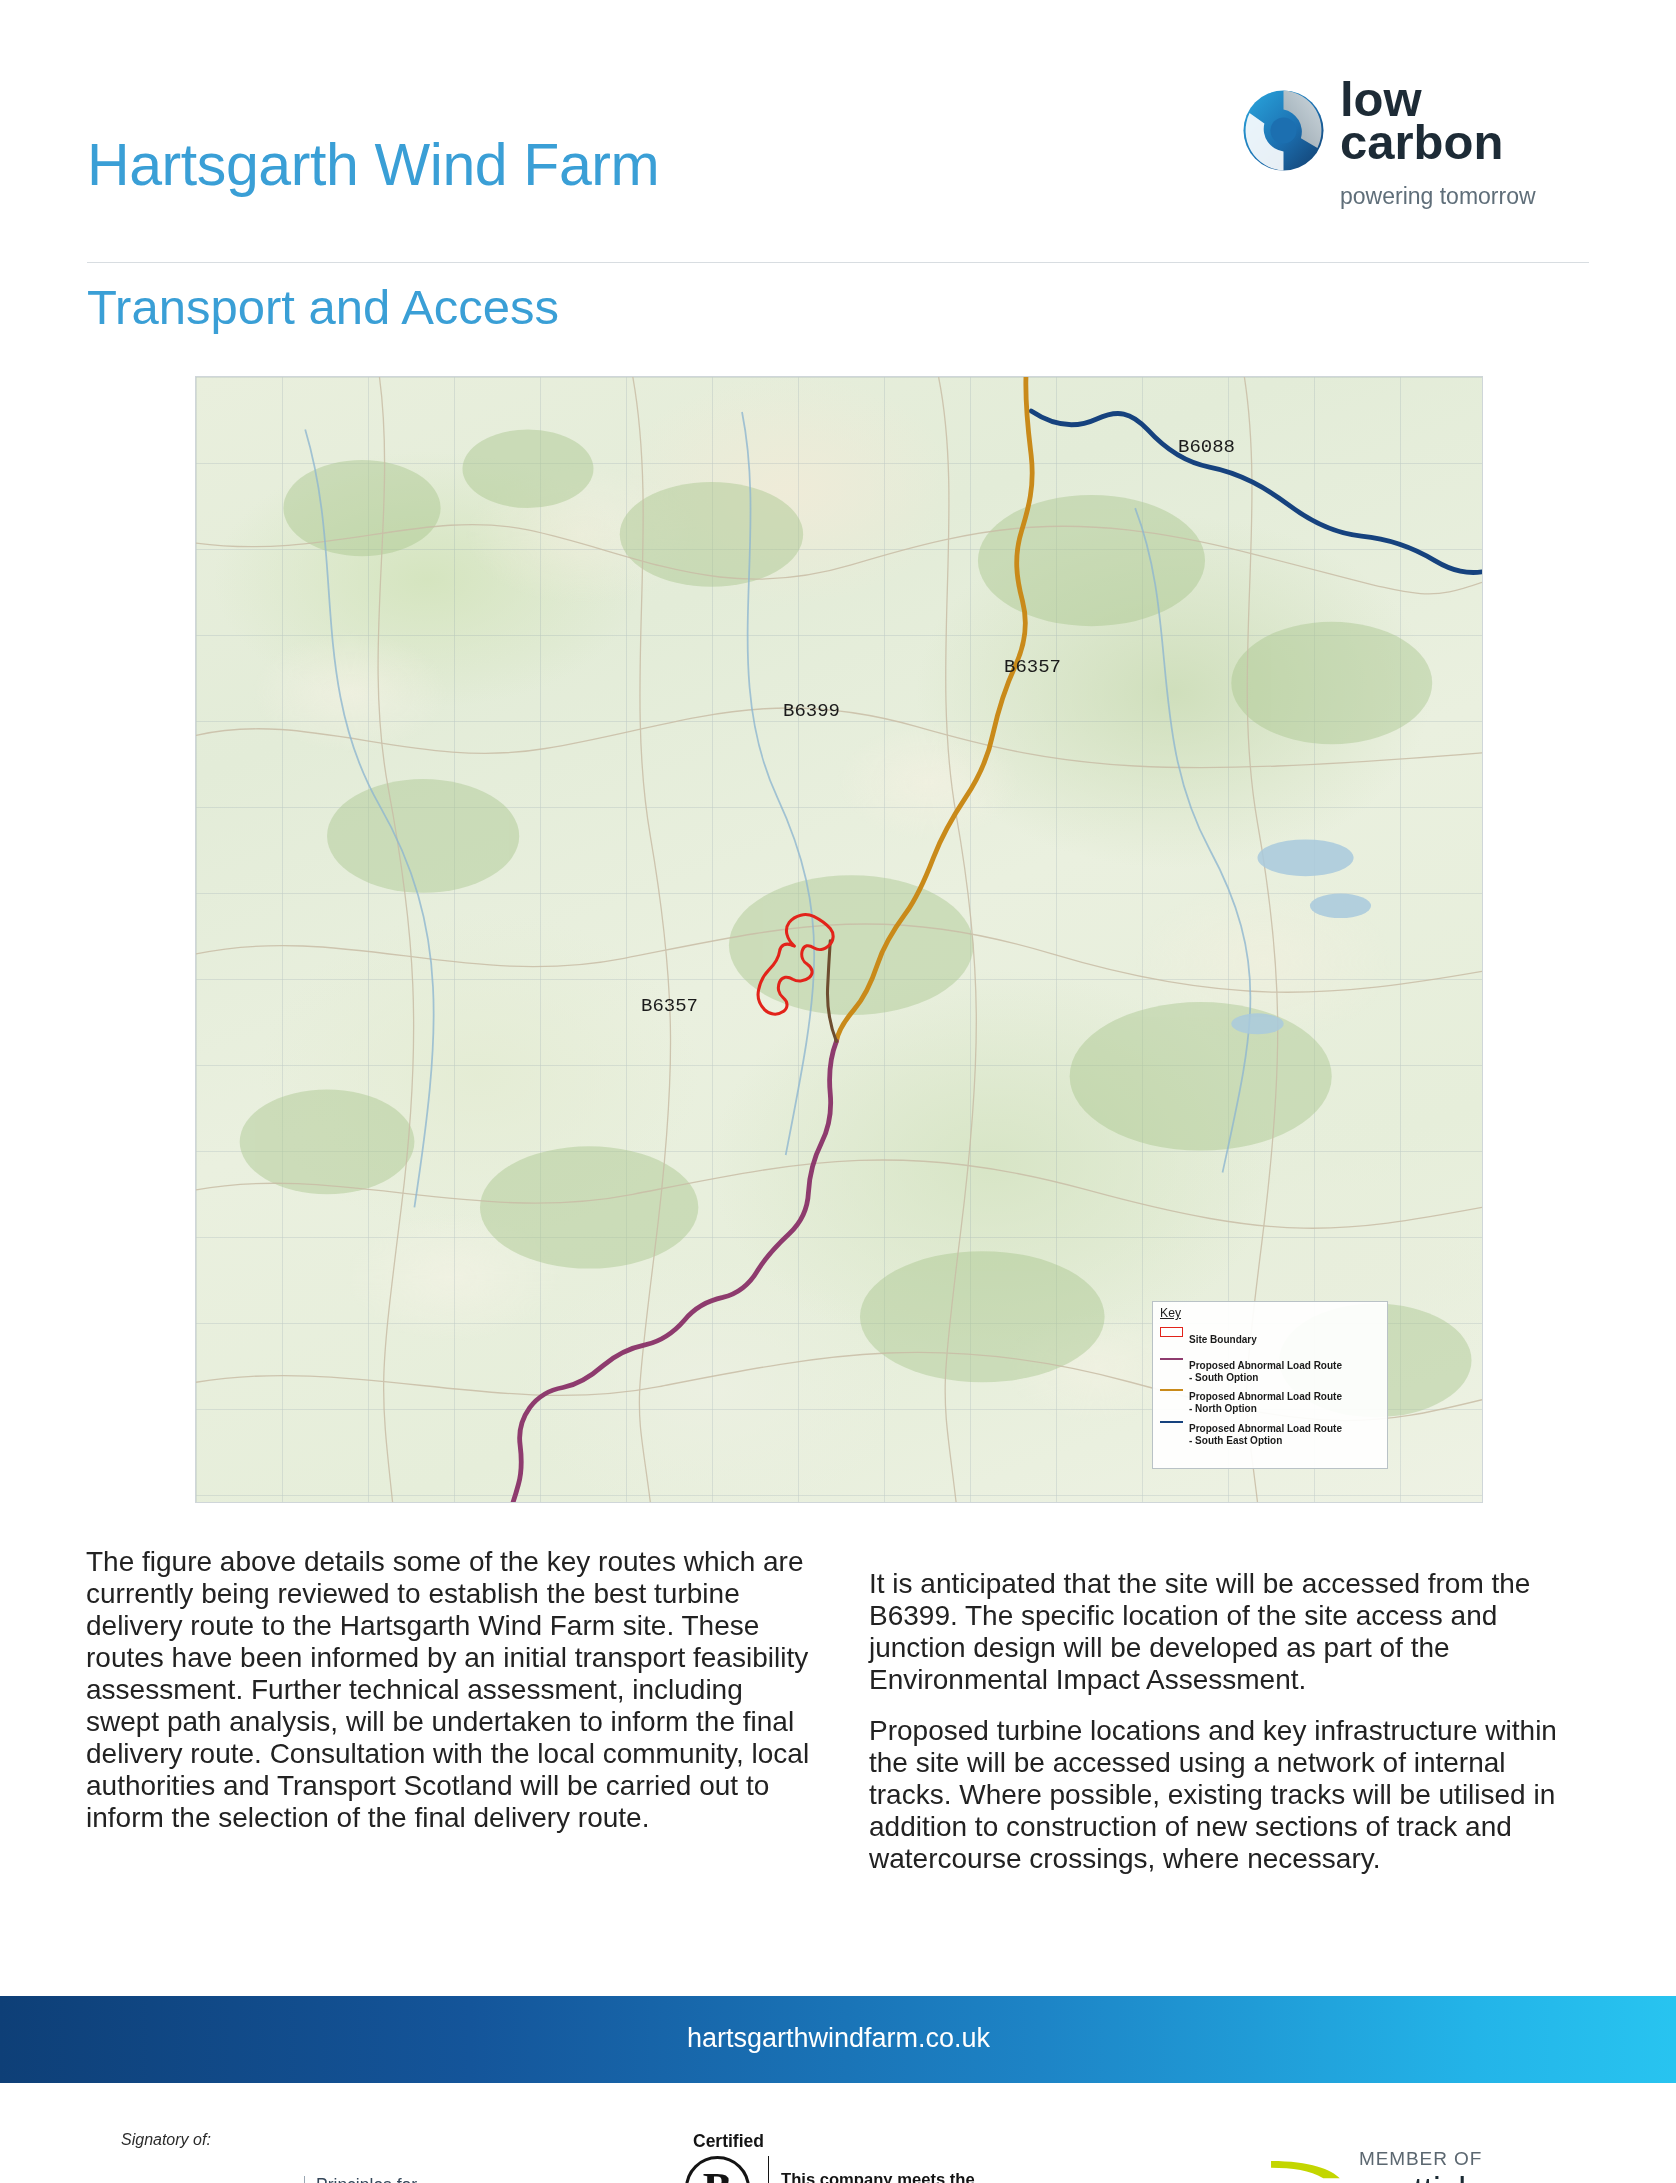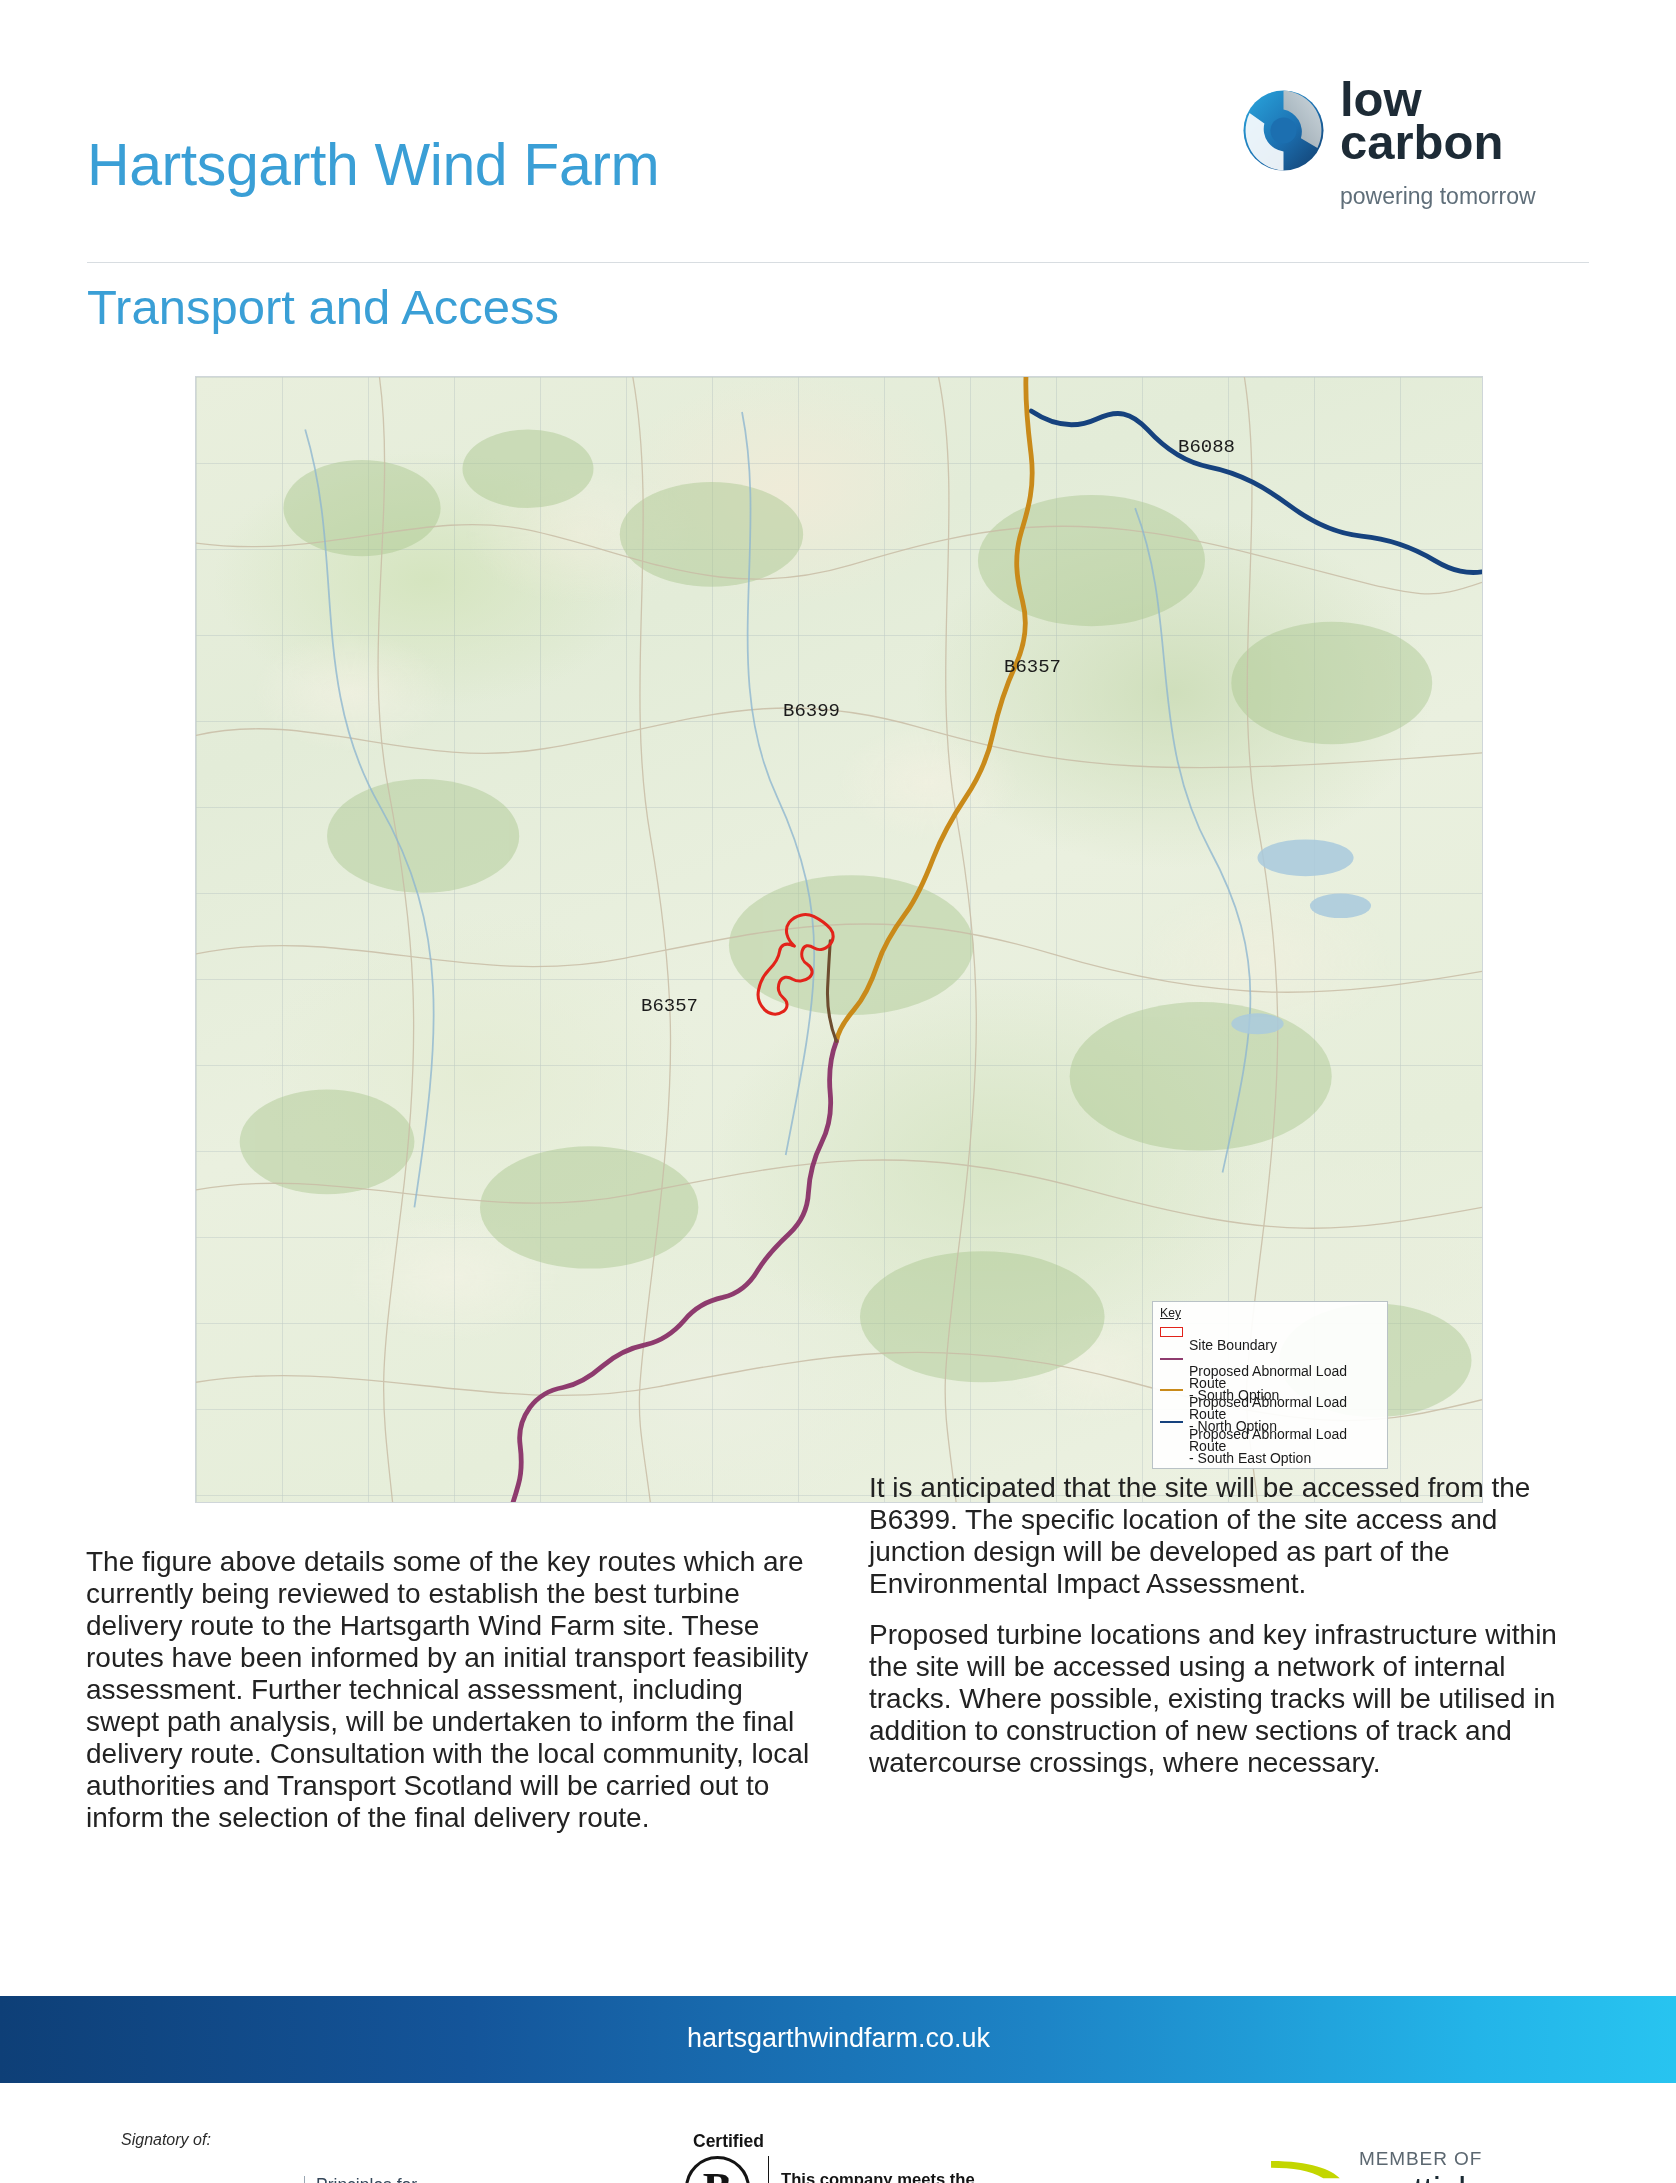--- a/index.html
+++ b/index.html
@@ -160,33 +160,33 @@
   .key-swatch-box {
     position: absolute; left: 0; top: 1.7px;
     width: 23px; height: 9.6px;
     border: 1.3px solid #e2231a; background: #ffffff;
   }
   .key-swatch-line {
     position: absolute; left: 0; top: 5.7px;
     width: 23px; height: 2.6px;
   }
   .key-label {
-    position: absolute; left: 29px; top: 14px;
-    font-size: 14px; line-height: 11.8px; color: #1a1a1a;
+    position: absolute; left: 29px; top: 8px;
+    font-size: 10px; line-height: 11.8px; color: #1a1a1a; font-weight: bold;
   }
 
   
   .body-col {
     position: absolute;
     font-size: 28px;
     line-height: 32px;
     color: #222222;
   }
   .col-left { left: 86px; top: 1546px; width: 725px; }
-  .col-right { left: 869px; top: 1472px; width: 725px; }
+  .col-right { left: 869px; top: 1568px; width: 725px; }
   .body-col p { margin-bottom: 19px; }
   .body-col p:last-child { margin-bottom: 0; }
 
   
   .band {
     position: absolute;
     left: 0;
     top: 1996px;
     width: 1677px;
     height: 87px;

